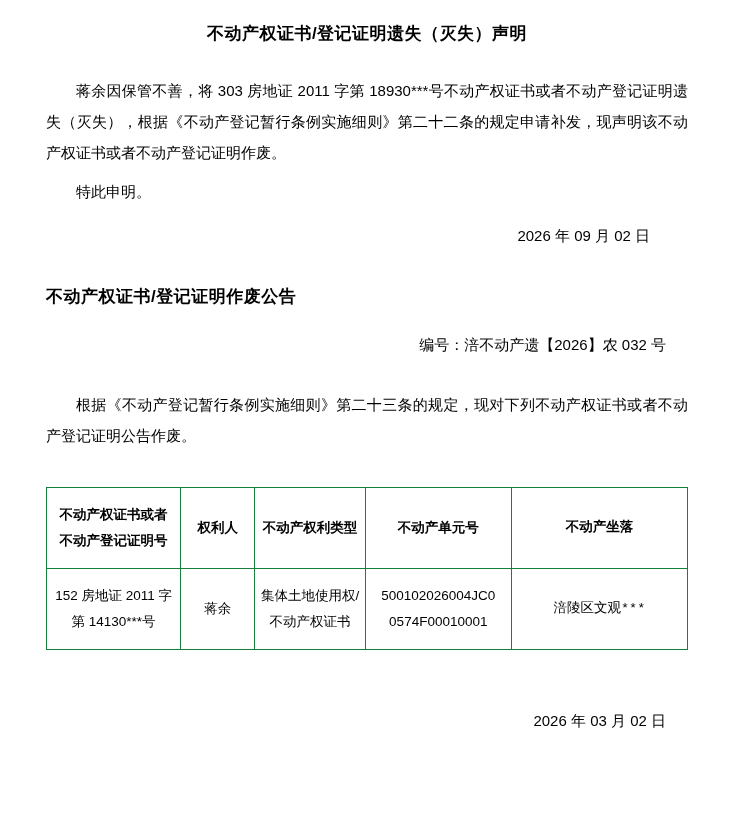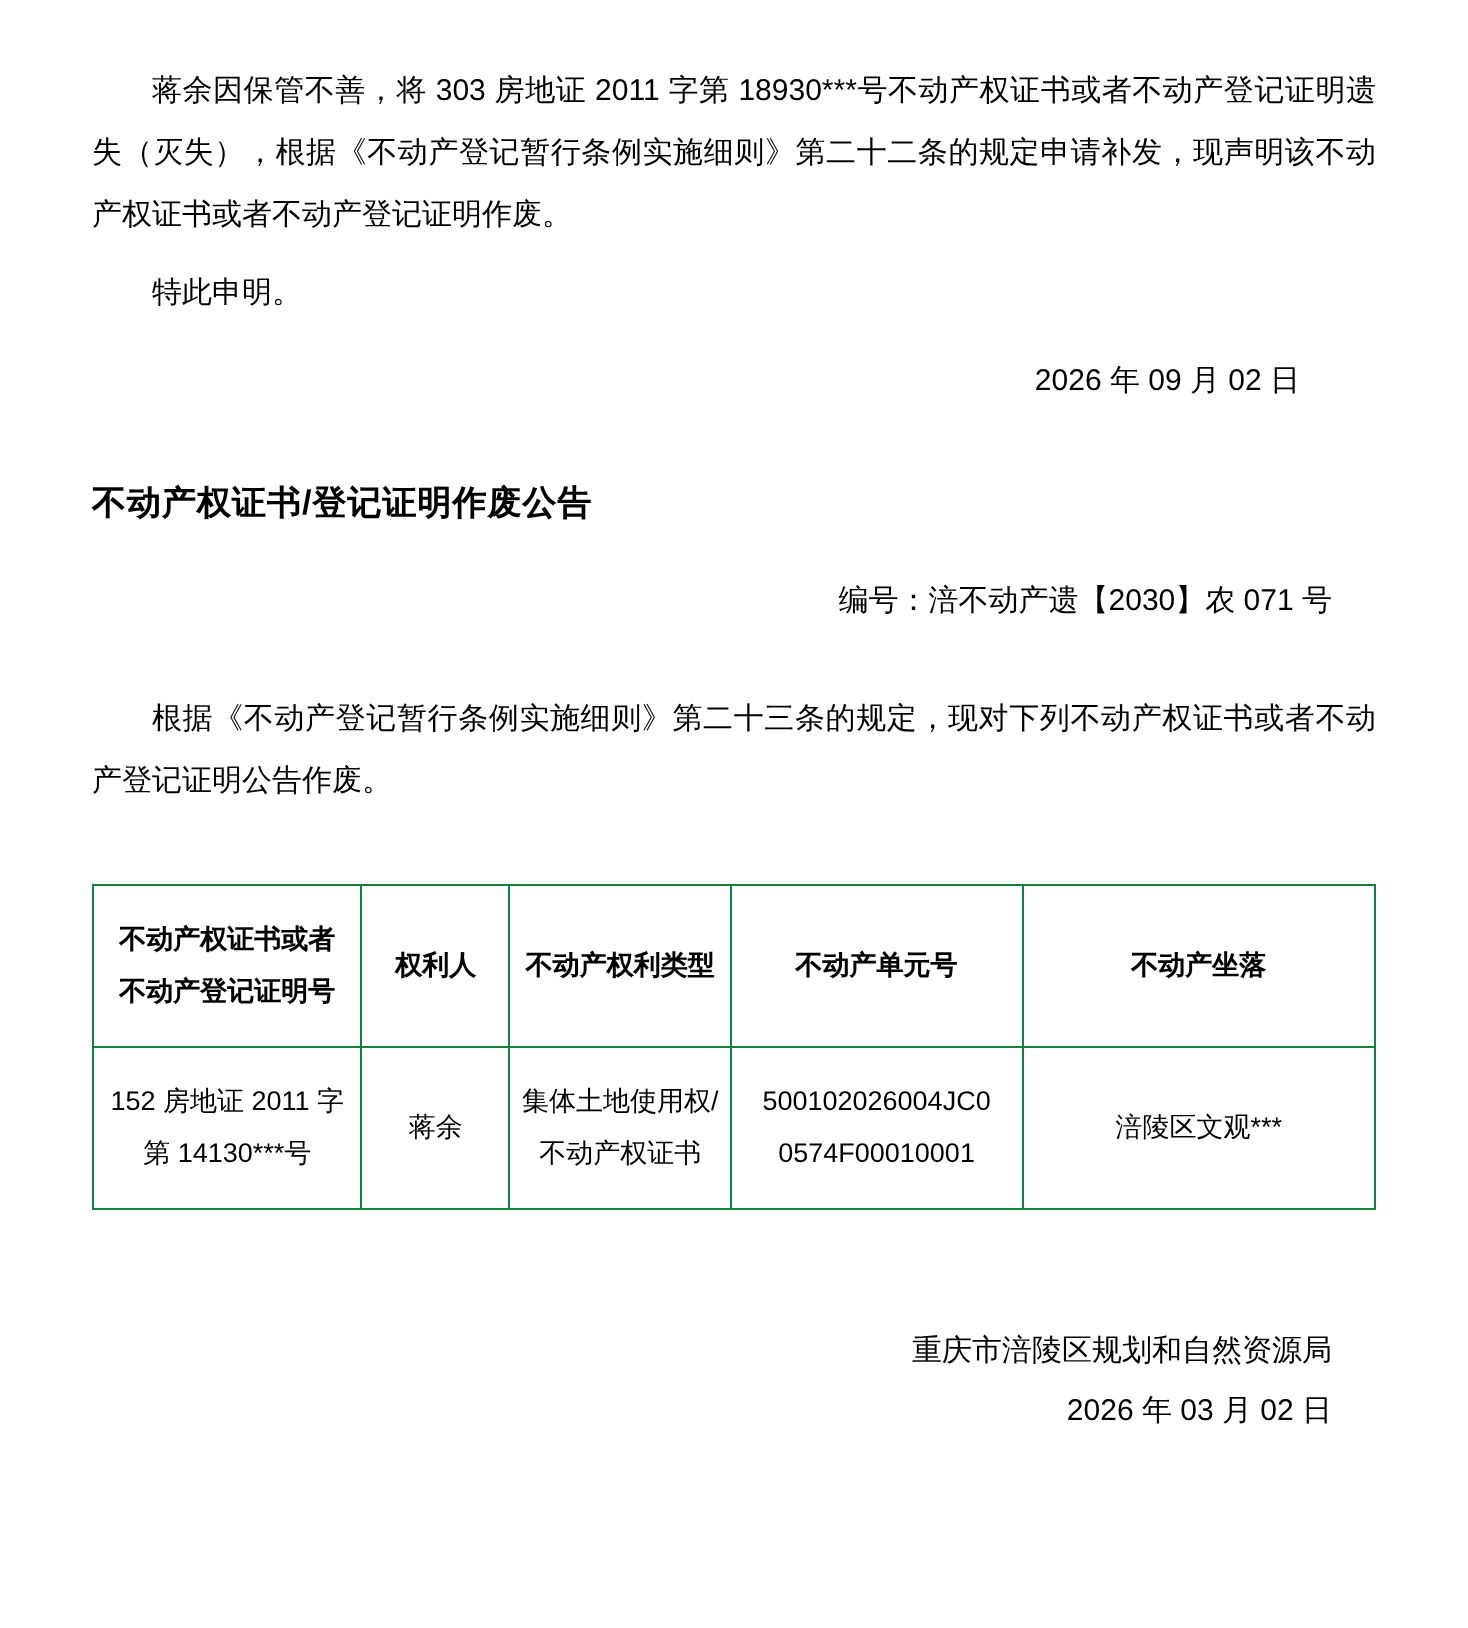--- a/index.html
+++ b/index.html
@@ -88,47 +88,48 @@
     font-weight: bold;
     height: 68px;
   }
   table.notice-table td {
     height: 68px;
   }
   .col-1 { width: 21%; }
   .col-2 { width: 11%; }
   .col-3 { width: 17%; }
   .col-4 { width: 23%; }
-  .col-5 { width: 28%; }
+  .col-5 { width: 28%; font-family: Liberation Mono, monospace; }
   .footer {
     margin-top: 56px;
     text-align: right;
     font-size: 15px;
     line-height: 30px;
     padding-right: 22px;
   }
   .nowrap { white-space: nowrap; }
 </style>
 </head>
 <body>
 
 <div class="page">
 
+  <h1 class="title">不动产权证书/登记证明遗失（灭失）声明</h1>
 
   <p class="para para-1">蒋余因保管不善，将 303 房地证 2011 字第 18930***号不动产权证书或者不动产登记证明遗失（灭失），根据《不动产登记暂行条例实施细则》第二十二条的规定申请补发，现声明该不动产权证书或者不动产登记证明作废。</p>
 
   <p class="para para-2">特此申明。</p>
 
   <div class="sign-block">
     <div>2026 年 09 月 02 日</div>
   </div>
 
   <h2 class="title title-2">不动产权证书/登记证明作废公告</h2>
 
-  <div class="serial">编号：涪不动产遗【2030】农 071 号</div>
+  <div class="serial">编号：涪不动产遗【2026】农 032 号</div>
 
   <p class="para para-3">根据《不动产登记暂行条例实施细则》第二十三条的规定，现对下列不动产权证书或者不动产登记证明公告作废。</p>
 
   <table class="notice-table">
     <thead>
       <tr>
         <th class="col-1">
           <div>不动产权证书或者</div>
           <div>不动产登记证明号</div>
         </th>
@@ -152,17 +153,16 @@
         <td class="col-4">
           <div class="nowrap">500102026004JC0</div>
           <div class="nowrap">0574F00010001</div>
         </td>
         <td class="col-5">涪陵区文观***</td>
       </tr>
     </tbody>
   </table>
 
   <div class="footer">
-    <div>重庆市涪陵区规划和自然资源局</div>
     <div>2026 年 03 月 02 日</div>
   </div>
 
 </div>
 
 </body></html>

